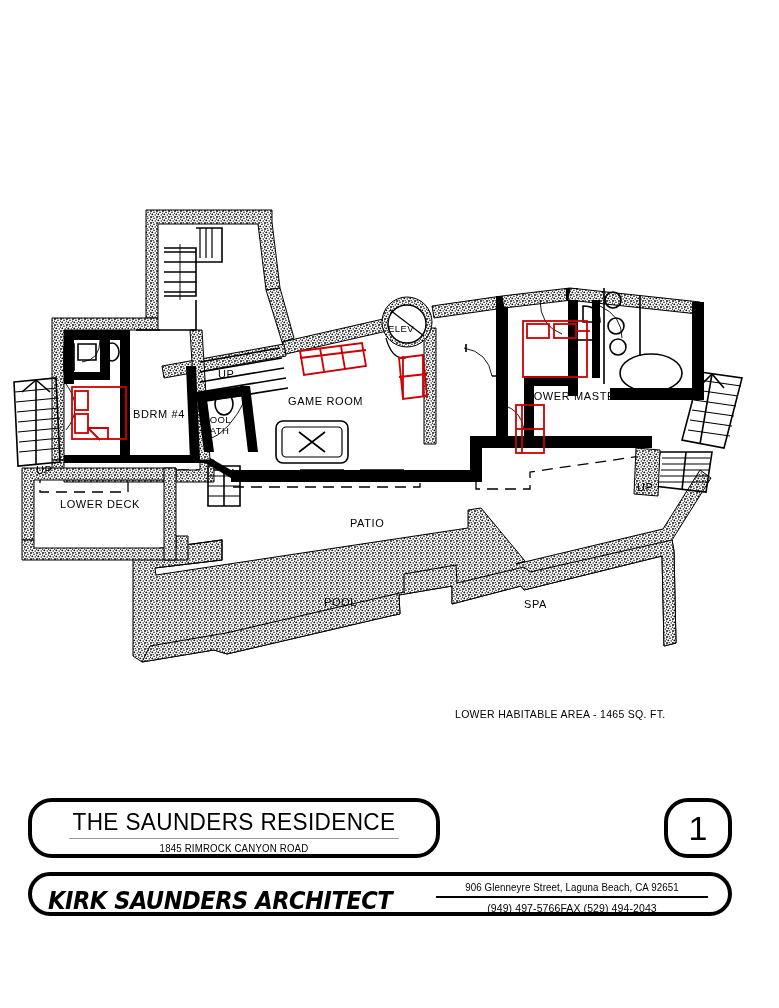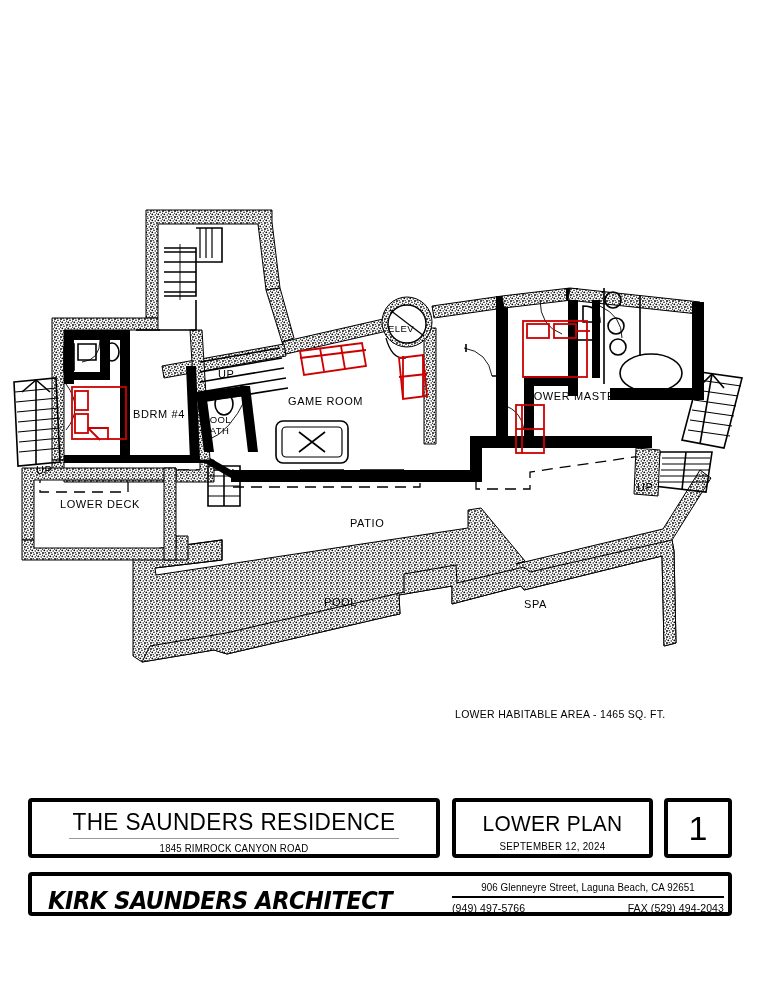--- a/index.html
+++ b/index.html
@@ -46,21 +46,21 @@
     left: 0;
     top: 790px;
     width: 779px;
     height: 145px;
   }
 
   .tb-box {
     position: absolute;
     box-sizing: border-box;
     border: 4px solid #000;
-    border-radius: 4px;
+    border-radius: 24px;
     background: #fff;
   }
 
   #project-box {
     left: 28px;
     top: 8px;
     width: 412px;
     height: 60px;
   }
   #plan-box {
@@ -138,40 +138,40 @@
     font-size: 25px;
     font-weight: bold;
     font-style: italic;
     letter-spacing: -0.5px;
     font-family: "DejaVu Sans", sans-serif;
     transform: scaleX(0.9);
     transform-origin: left center;
   }
   .firm-contact {
     position: absolute;
-    left: 420px;
+    left: 404px;
     top: 5px;
     width: 272px;
   }
   .firm-address {
     font-size: 10.5px;
     text-align: center;
     letter-spacing: 0.1px;
     font-family: "Liberation Sans Narrow", "Liberation Sans", sans-serif;
     transform: scaleX(0.93);
   }
   .firm-rule {
     width: 272px;
     height: 2px;
     background: #000;
     margin: 3px 0 4px 0;
   }
   .firm-phones {
     display: flex;
-    justify-content: space-between;
+    justify-content: center;
     font-size: 10.5px;
     letter-spacing: 0.1px;
     font-family: "Liberation Sans Narrow", "Liberation Sans", sans-serif;
   }
 
   
   .room-label {
     font-family: "Liberation Sans Narrow", "Liberation Sans", sans-serif;
     font-size: 11px;
     fill: #000;
@@ -451,24 +451,20 @@
   </div>
 
   <div id="title-block">
 
     <div class="tb-box" id="project-box">
       <div class="project-title">THE SAUNDERS RESIDENCE</div>
       <div class="project-rule"></div>
       <div class="project-sub">1845 RIMROCK CANYON ROAD</div>
     </div>
 
-    <div class="tb-box" id="plan-box">
-      <div class="plan-title">LOWER PLAN</div>
-      <div class="plan-date">SEPTEMBER 12, 2024</div>
-    </div>
 
     <div class="tb-box" id="sheetno-box">
       <div class="sheet-number">1</div>
     </div>
 
     <div class="tb-box" id="firm-box">
       <div class="firm-name">KIRK SAUNDERS ARCHITECT</div>
       <div class="firm-contact">
         <div class="firm-address">906 Glenneyre Street, Laguna Beach, CA  92651</div>
         <div class="firm-rule"></div>

